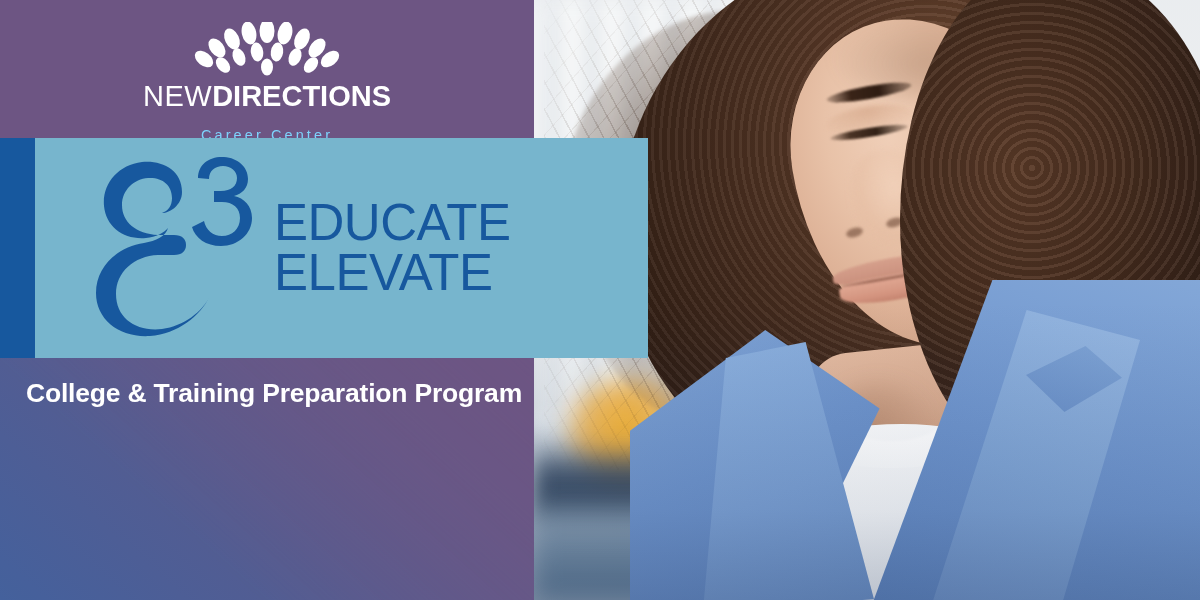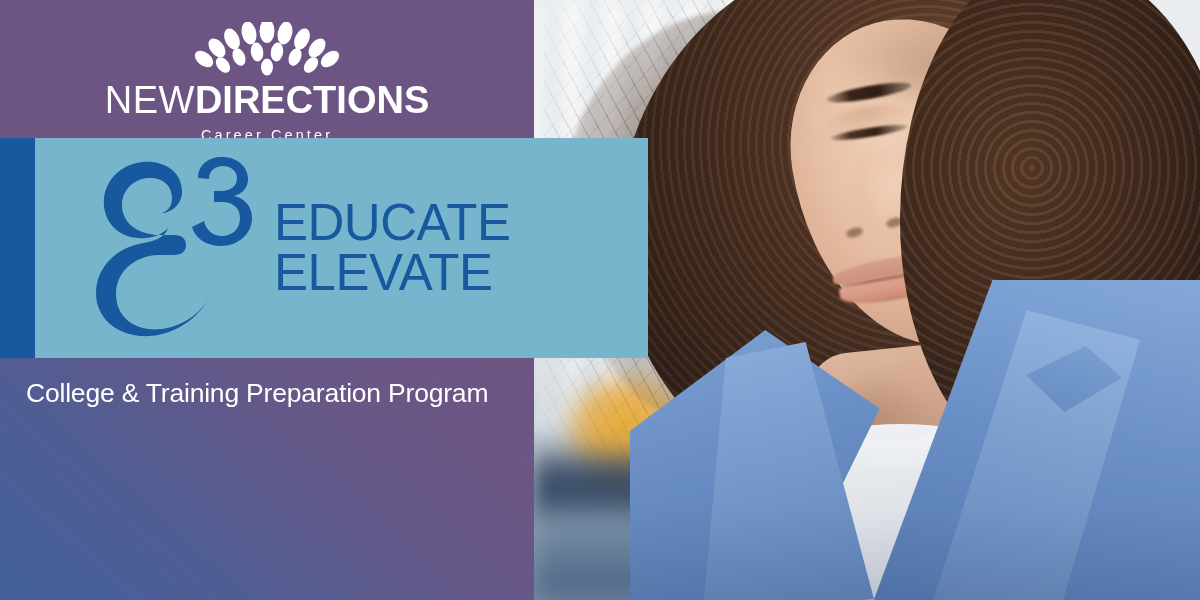--- a/index.html
+++ b/index.html
@@ -469,33 +469,33 @@
     left: 0; top: 22px;
     width: 534px;
     text-align: center;
     color: #ffffff;
   }
   .logo-fan {
     display: block;
     margin: 0 auto 3px auto;
   }
   .logo-wordmark {
-    font-size: 38px;
+    font-size: 29px;
     letter-spacing: 0.5px;
     line-height: 1.05;
     white-space: nowrap;
   }
   .logo-new { font-weight: 300; }
   .logo-directions { font-weight: 700; letter-spacing: 0px; }
   .logo-sub {
-    margin-top: 6px;
+    margin-top: 16px;
     font-size: 14.5px;
     font-weight: 400;
     letter-spacing: 3.1px;
-    color: #ffffff;
+    color: #7dd3fc;
   }
 
   
   .band {
     position: absolute;
     left: 0; top: 138px;
     width: 648px;
     height: 220px;
     background: #77b5cd;
   }
@@ -532,21 +532,21 @@
   }
   .tri-words div { white-space: nowrap; }
 
   
   .tagline {
     position: absolute;
     left: 26px;
     top: 378px;
     color: #ffffff;
     font-size: 26.5px;
-    font-weight: 400;
+    font-weight: 700;
     letter-spacing: -0.2px;
     white-space: nowrap;
   }
 
   
   .cta {
     position: absolute;
     left: 72px;
     top: 487px;
     color: #fbdf9c;

